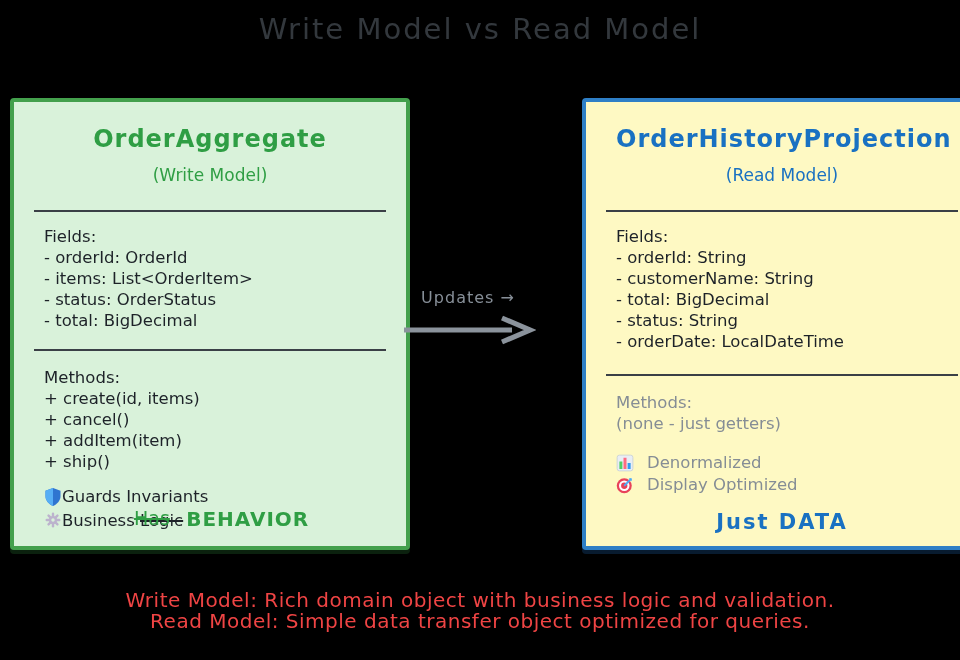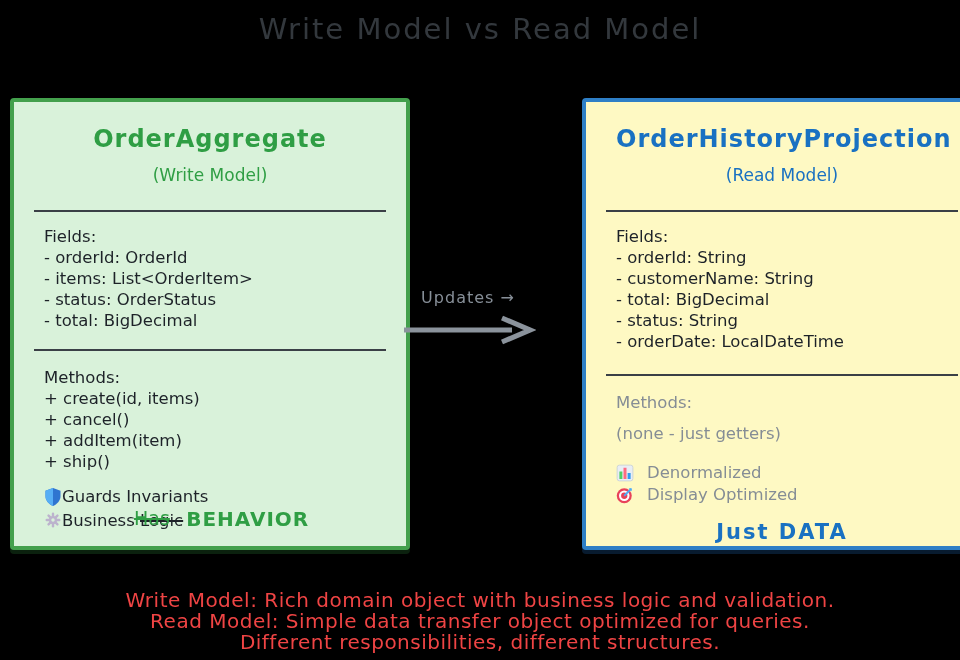--- a/index.html
+++ b/index.html
@@ -128,21 +128,21 @@
     <div class="sect-list">
 
     <div>- orderId: String</div>
         <div>- customerName: String</div>
         <div>- total: BigDecimal</div>
         <div>- status: String</div>
         <div>- orderDate: LocalDateTime</div>
       </div>
     <hr class="divider divider-methods">
     <div class="sect-label methods-label gray">Methods:</div>
-    <div class="sect-label gray" style="margin-top:10px;">(none - just getters)</div>
+    <div class="sect-label gray" style="margin-top:0;">(none - just getters)</div>
     <div class="badge-rows">
       <div class="badge-row">
         <svg width="18" height="18" viewBox="0 0 24 24">
           <rect x="1.5" y="1.5" width="21" height="21" rx="3" fill="#e9eef5" stroke="#c3ccd6" stroke-width="1"></rect>
           <rect x="4.5" y="10" width="4" height="10" fill="#51cf66"></rect>
           <rect x="10" y="5" width="4" height="15" fill="#ff6b81"></rect>
           <rect x="15.5" y="12" width="4" height="8" fill="#339af0"></rect>
         </svg>
         <span>Denormalized</span>
       </div>
@@ -157,16 +157,15 @@
         <span>Display Optimized</span>
       </div>
     </div>
     <div class="just-data">Just DATA</div>
   </div>
 
   <div class="caption">
 
   <div>Write Model: Rich domain object with business logic and validation.</div>
       <div>Read Model: Simple data transfer object optimized for queries.</div>
-      <div>Different responsibilities, different structures.</div>
     </div>
 
 </div>
 
 </body></html>

